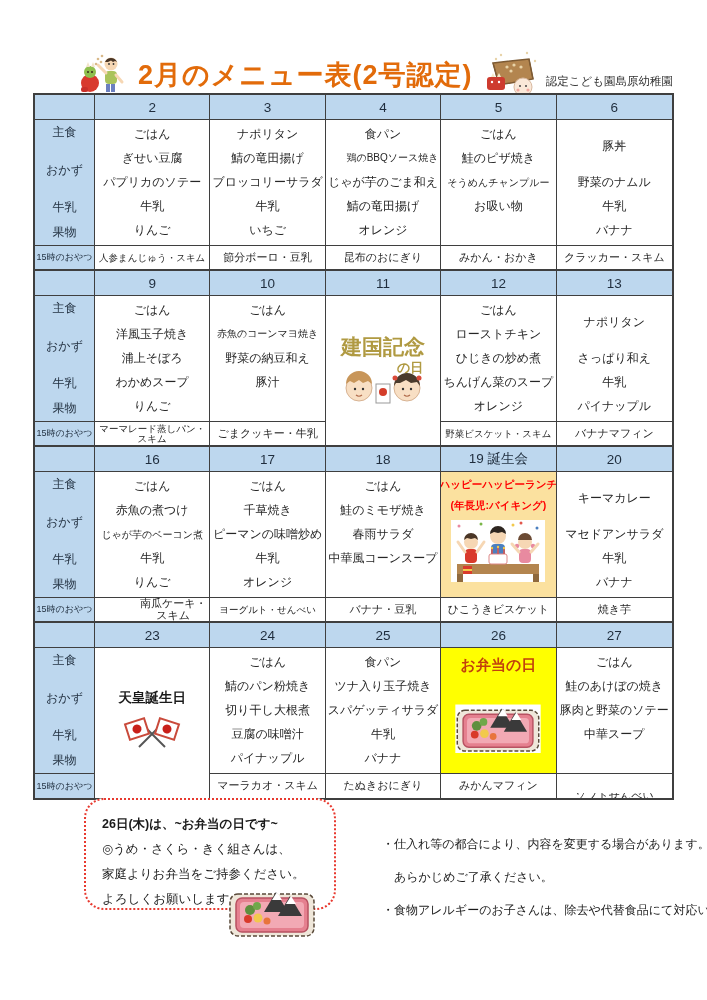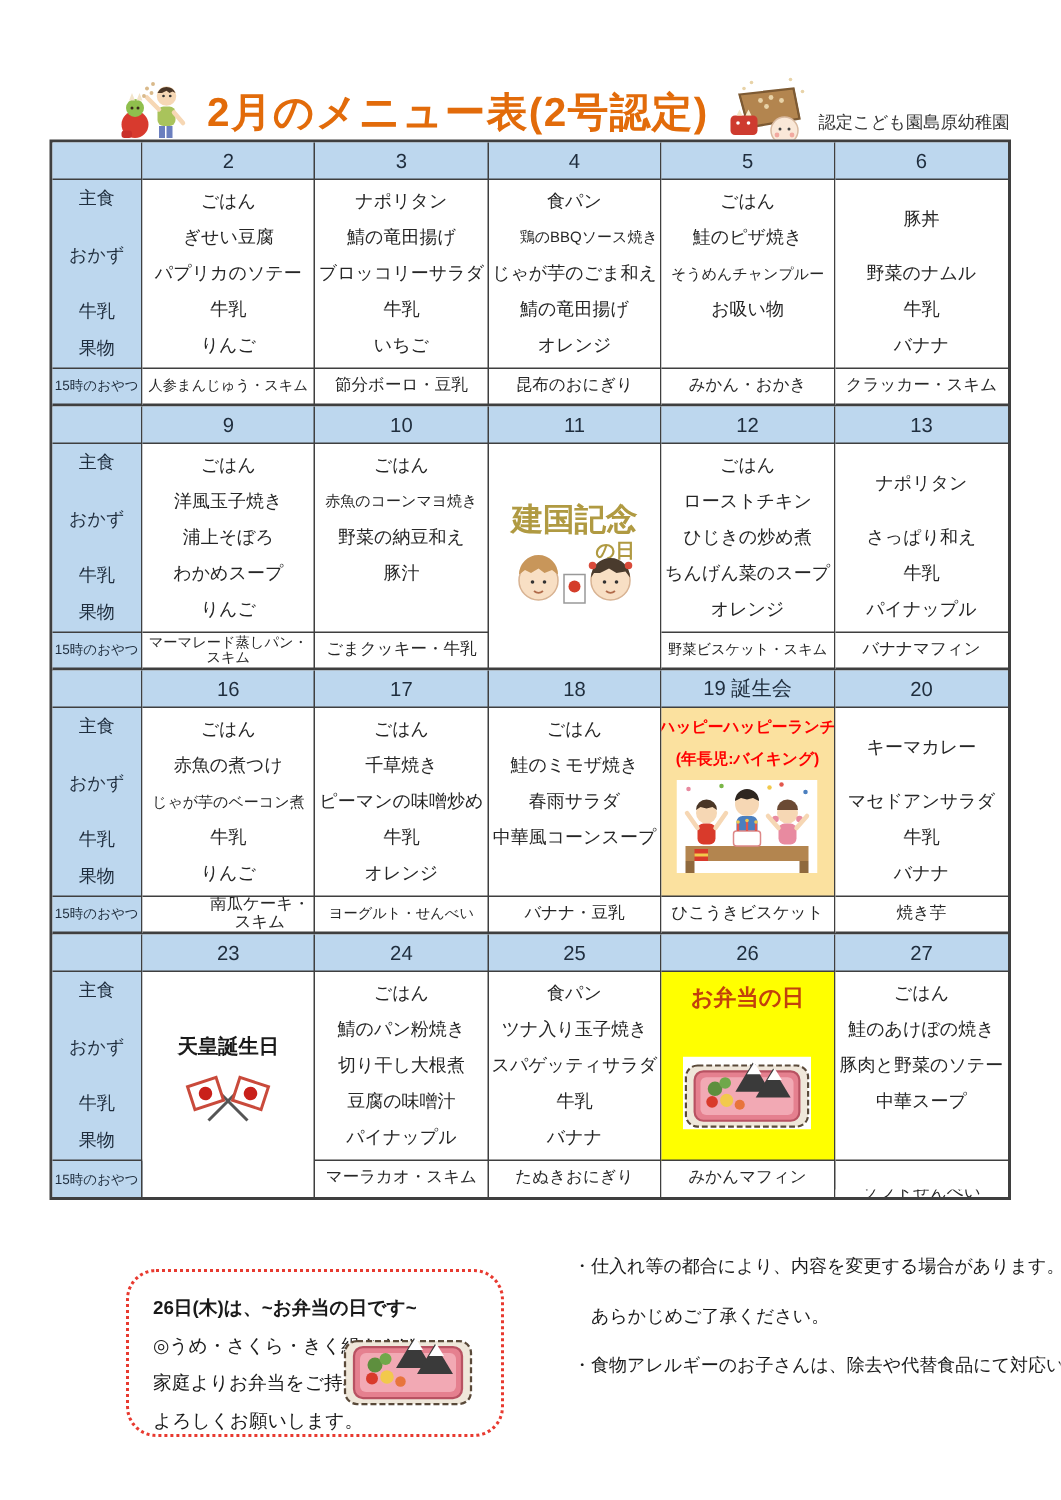--- a/index.html
+++ b/index.html
@@ -32,21 +32,21 @@
   .snack { background:#fff; display:flex; align-items:center; justify-content:center; text-align:center;
            font-size:11px; line-height:1.05; padding:0 2px; }
   .snack.small { font-size:9.5px; }
   .holiday { display:flex; flex-direction:column; align-items:center; justify-content:center; background:#fff; }
   .holiday .hlabel { font-size:13.5px; font-weight:bold; color:#1a1a1a; margin-bottom:8px; }
   .party { display:flex; flex-direction:column; align-items:center; padding-top:6px; }
   .party .pline { color:#FF0000; font-size:10.5px; font-weight:bold; margin-bottom:7px; white-space:nowrap; }
   .bentoday { display:flex; flex-direction:column; align-items:center; padding-top:8px; }
   .bentoday .blabel { font-size:15px; font-weight:bold; color:#c2410c; margin-bottom:14px; }
   
-  .note-box { position:absolute; left:84px; top:846px; width:252px; height:112px;
+  .note-box { position:absolute; left:84px; top:798px; width:252px; height:112px;
               border:2.5px dotted #E8392F; border-radius:20px; padding:12px 14px 0 16px; background:#fff; }
   .note-box .nline { font-size:12.5px; line-height:25px; color:#1a1a1a; white-space:nowrap; }
   .note-box .nline.bold { font-weight:bold; }
   .note-bento { position:absolute; left:228px; top:872px; }
   .side-notes { position:absolute; left:382px; top:836px; }
   .side-notes .sline { font-size:12px; color:#1a1a1a; margin-bottom:16px; white-space:nowrap; }
 </style>
 </head>
 <body>
 

